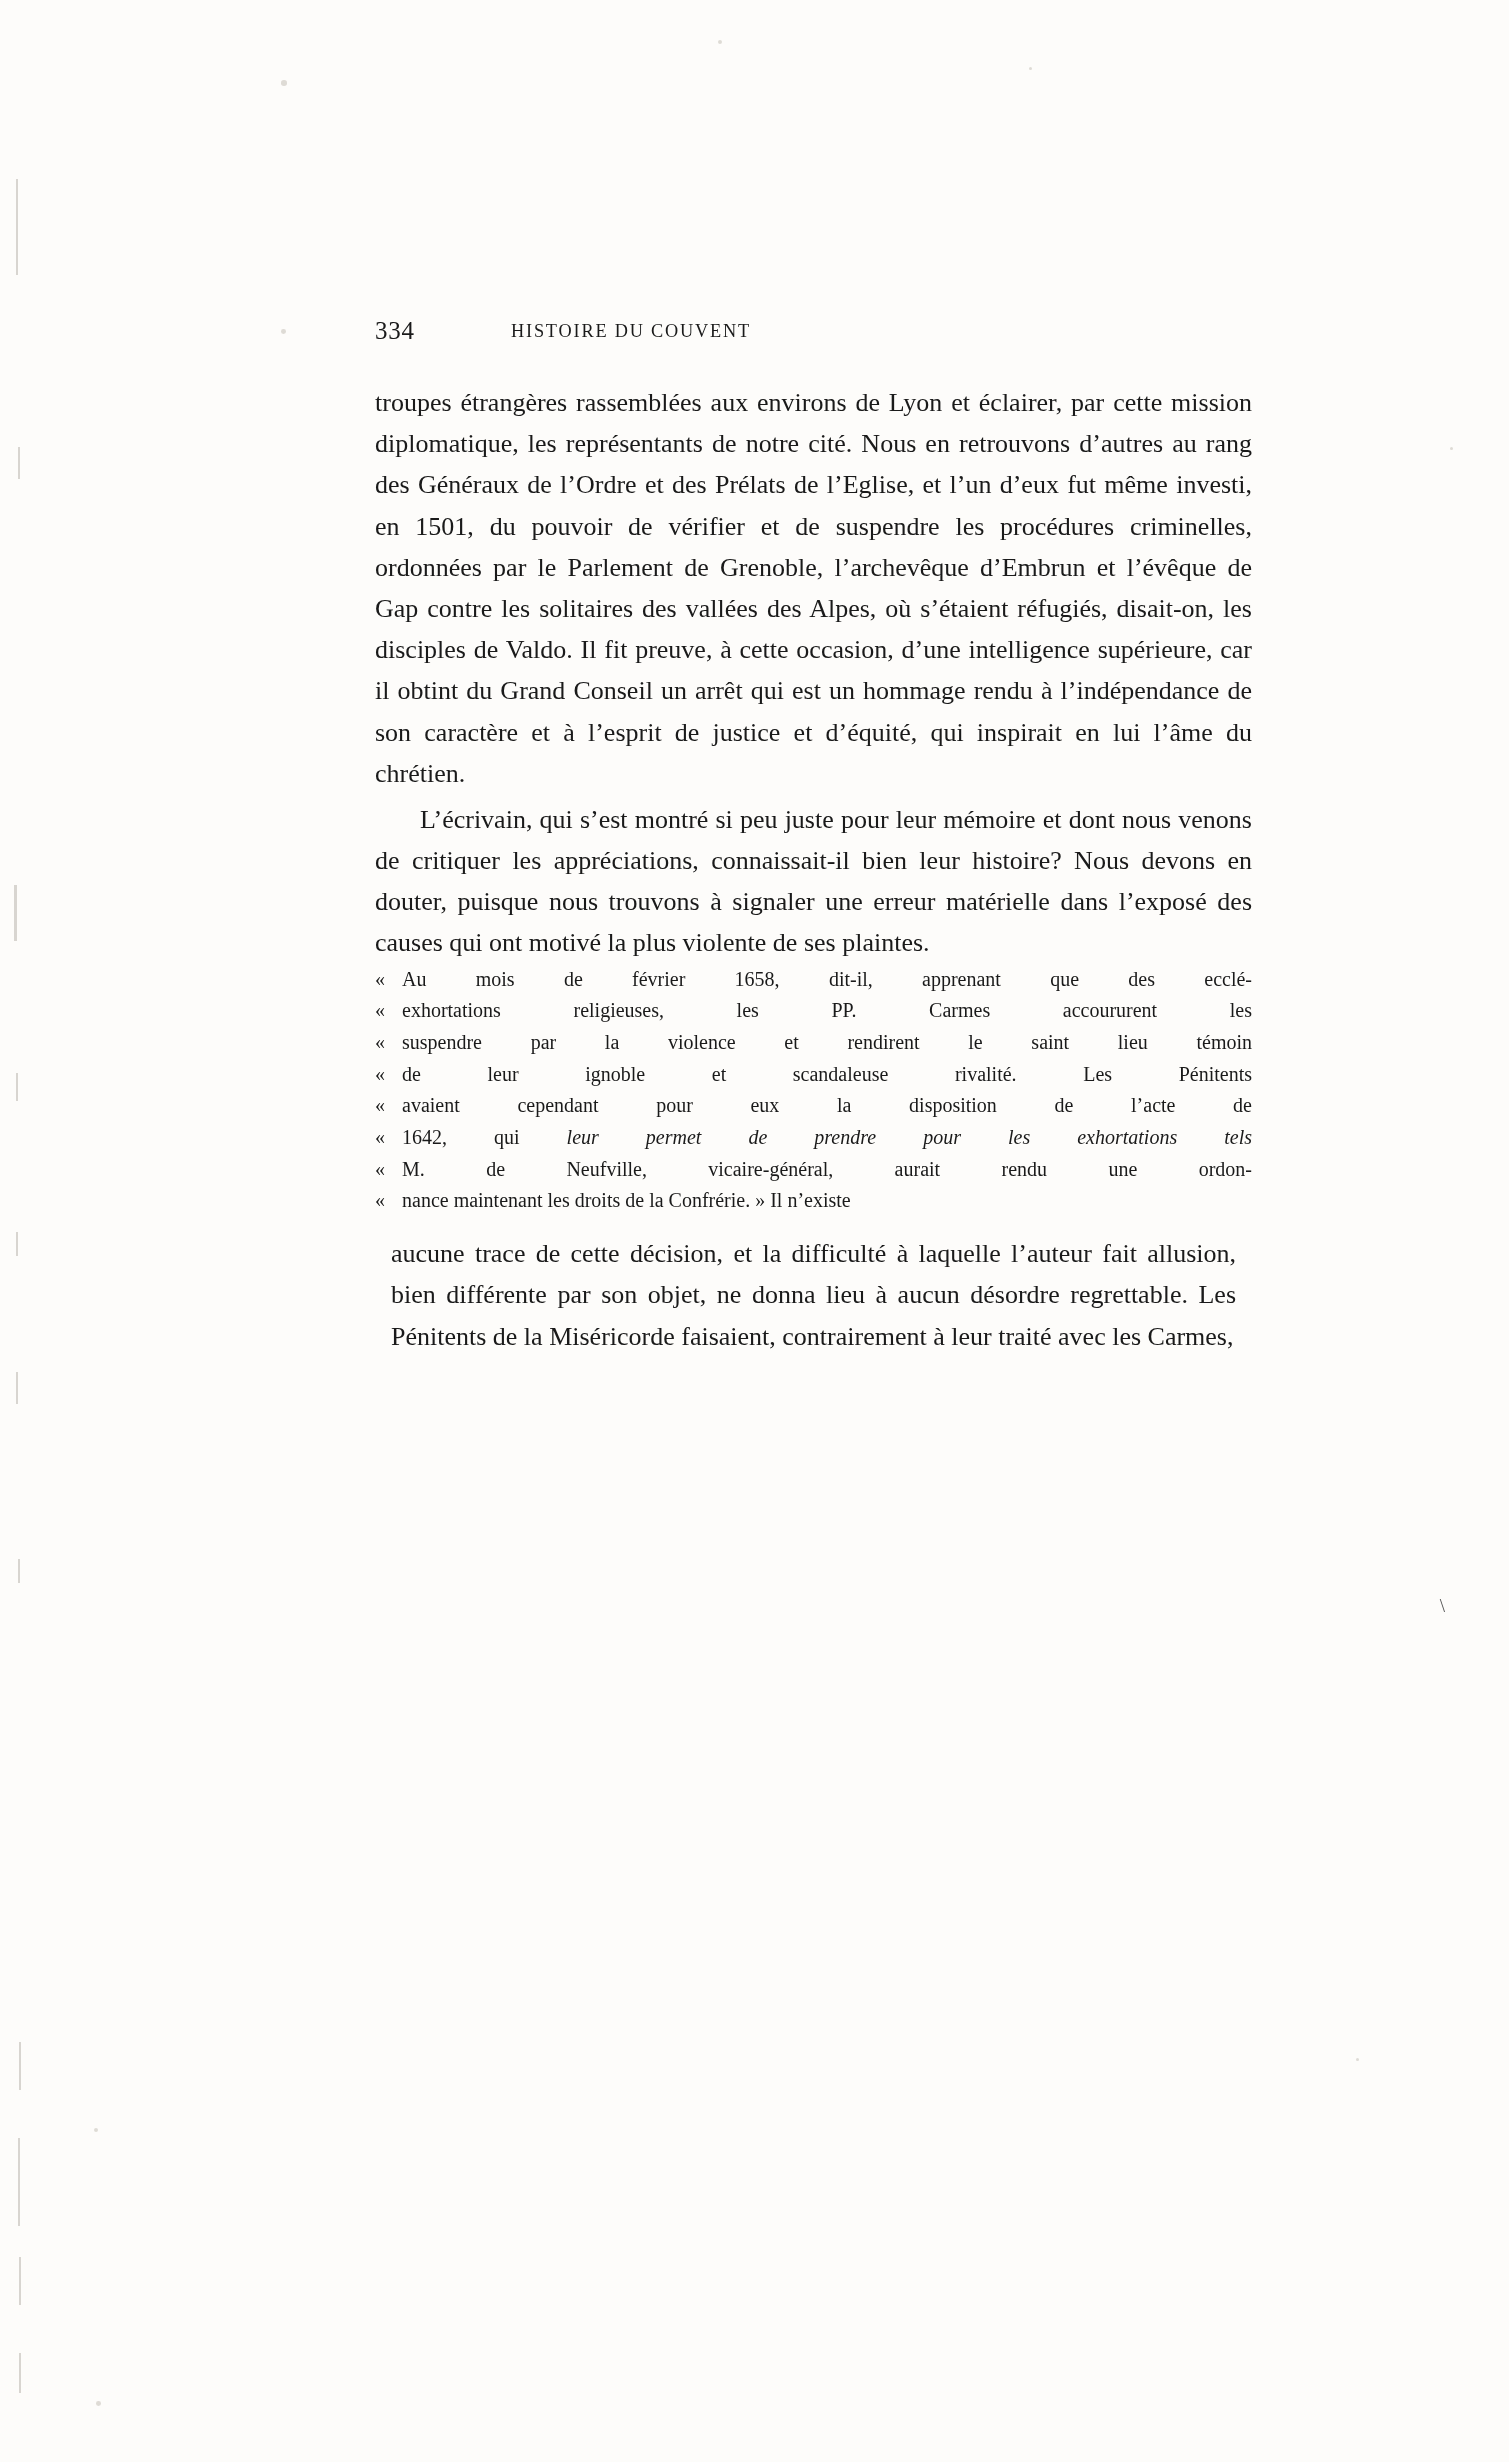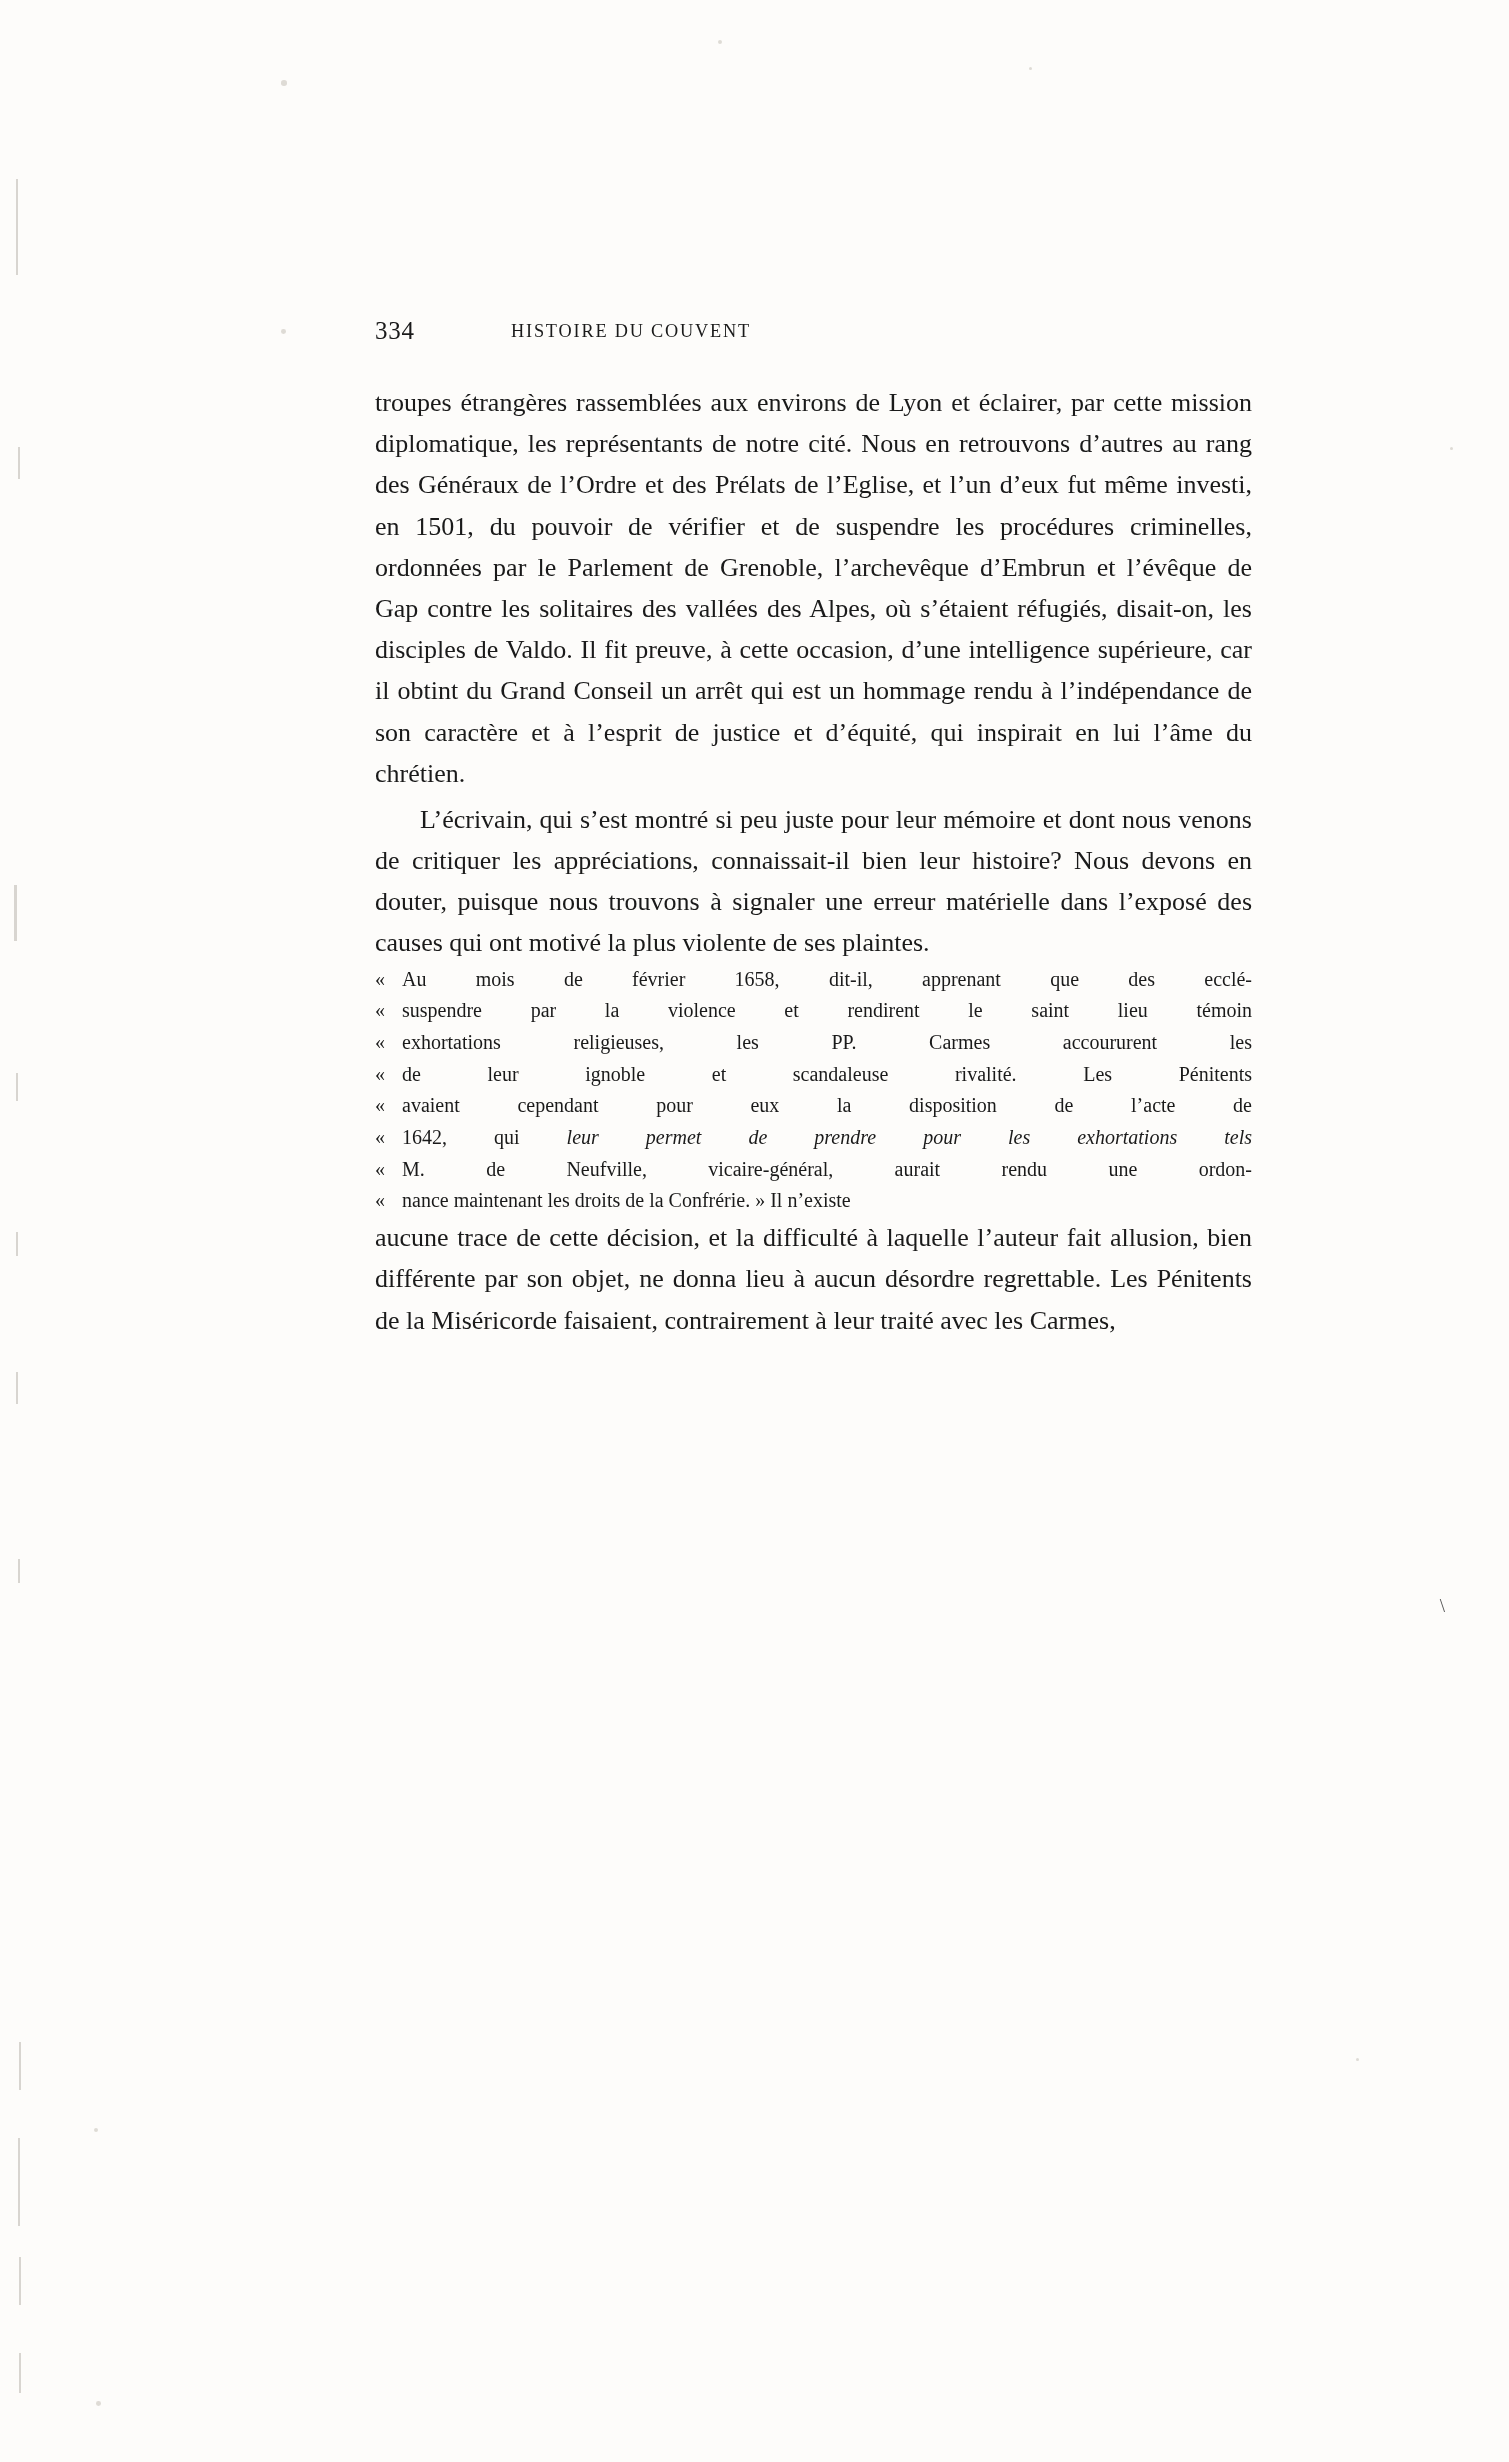--- a/index.html
+++ b/index.html
@@ -102,21 +102,21 @@
     width: 27px;
   }
   em {
     font-style: italic;
   }
 
   .tail-par {
     font-size: 26px;
     line-height: 1.585;
     text-align: justify;
-    margin: 0;
+    margin: 16px;
   }
 
   .margin-tick {
     position: absolute;
     right: 64px;
     top: 1595px;
     font-size: 19px;
     color: #555;
   }
 </style>
@@ -154,22 +154,22 @@
     <span class="folio">334</span>
     <span class="head-title">HISTOIRE DU COUVENT</span>
   </div>
 
   <p class="body-par">troupes étrangères rassemblées aux environs de Lyon et éclairer, par cette mission diplomatique, les représentants de notre cité. Nous en retrouvons d’autres au rang des Généraux de l’Ordre et des Prélats de l’Eglise, et l’un d’eux fut même investi, en 1501, du pouvoir de vérifier et de suspendre les procédures criminelles, ordonnées par le Parlement de Grenoble, l’archevêque d’Embrun et l’évêque de Gap contre les solitaires des vallées des Alpes, où s’étaient réfugiés, disait-on, les disciples de Valdo. Il fit preuve, à cette occasion, d’une intelligence supérieure, car il obtint du Grand Conseil un arrêt qui est un hommage rendu à l’indépendance de son caractère et à l’esprit de justice et d’équité, qui inspirait en lui l’âme du chrétien.</p>
 
   <p class="body-par indent">L’écrivain, qui s’est montré si peu juste pour leur mémoire et dont nous venons de critiquer les appréciations, connais­sait-il bien leur histoire? Nous devons en douter, puisque nous trouvons à signaler une erreur matérielle dans l’exposé des causes qui ont motivé la plus violente de ses plaintes.</p>
 
   <div class="quote-block">
     <span class="quote-line"><span class="qm">«</span><span>Au mois de février 1658, dit-il, apprenant que des ecclé-</span></span>
+    <span class="quote-line"><span class="qm">«</span><span>exhortations religieuses, les PP. Carmes accoururent les</span></span>
     <span class="quote-line"><span class="qm">«</span><span>suspendre par la violence et rendirent le saint lieu témoin</span></span>
-    <span class="quote-line"><span class="qm">«</span><span>exhortations religieuses, les PP. Carmes accoururent les</span></span>
     <span class="quote-line"><span class="qm">«</span><span>de leur ignoble et scandaleuse rivalité. Les Pénitents</span></span>
     <span class="quote-line"><span class="qm">«</span><span>avaient cependant pour eux la disposition de l’acte de</span></span>
 
     <span class="quote-line"><span class="qm">«</span><span>1642, qui </span><em>leur permet de prendre pour les exhortations tels</em><span></span></span>
 
 
     <span class="quote-line"><span class="qm">«</span><span>M. de Neufville, vicaire-général, aurait rendu une ordon-</span></span>
     <span class="quote-line last"><span class="qm">«</span><span>nance maintenant les droits de la Confrérie. » Il n’existe</span></span>
   </div>
 

